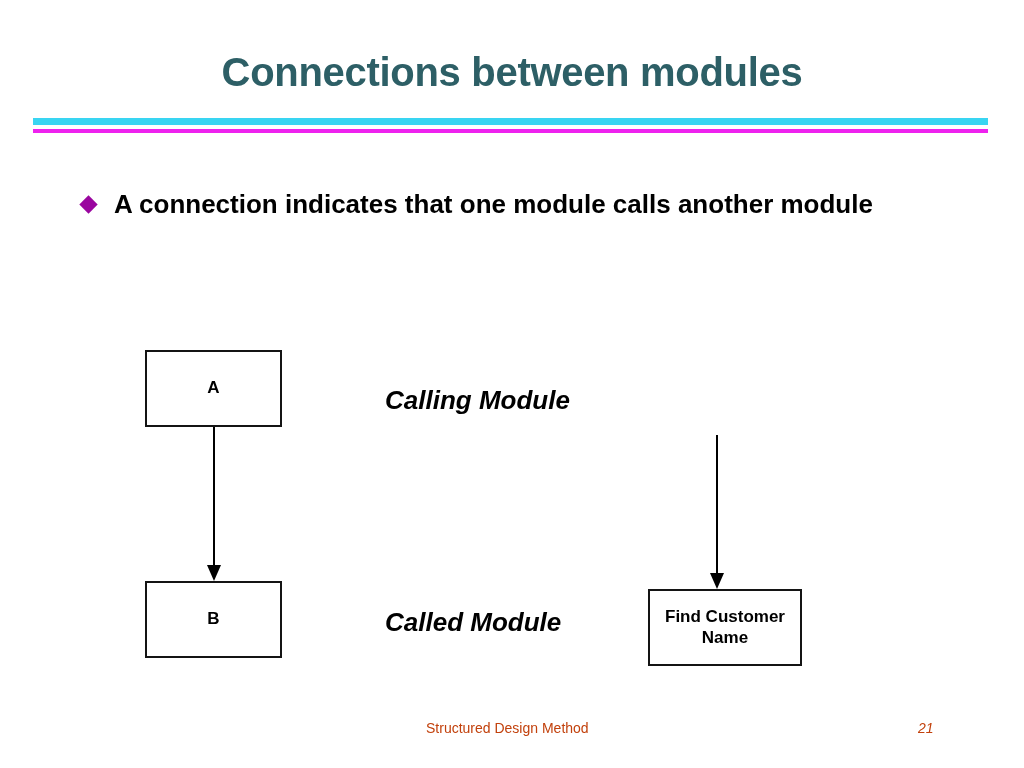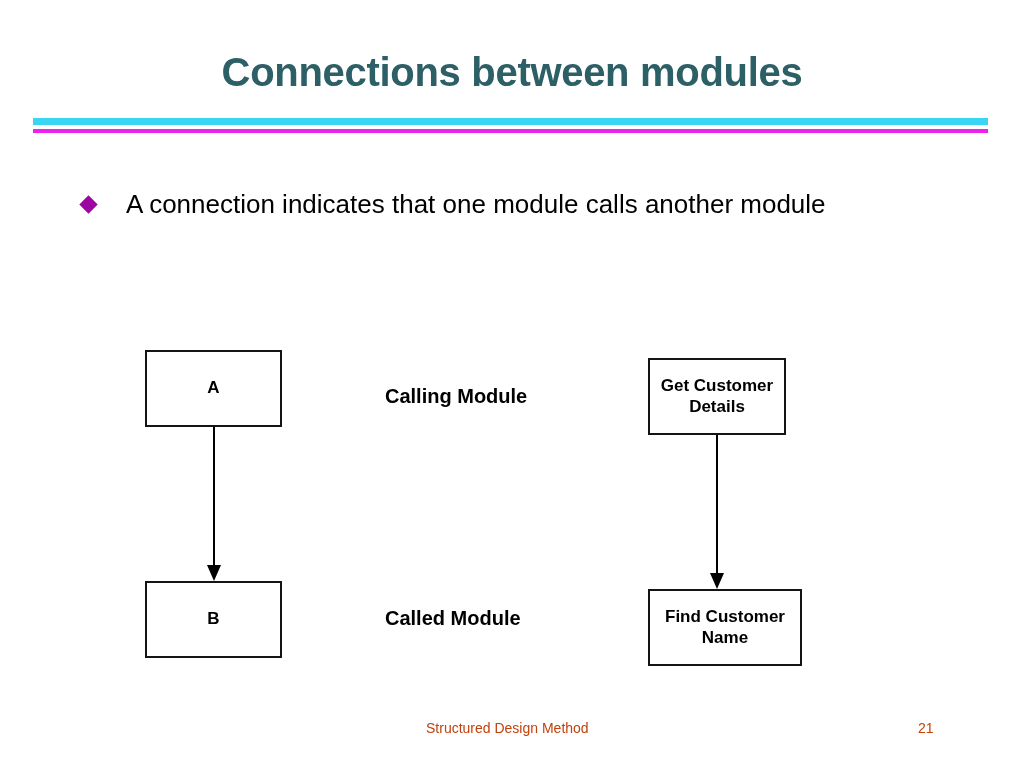--- a/index.html
+++ b/index.html
@@ -72,23 +72,23 @@
   #bullet-marker {
     position: absolute;
     left: 4px;
     top: 12px;
     width: 13px;
     height: 13px;
     background: #9a069f;
     transform: rotate(45deg);
   }
   #bullet-text {
-    margin-left: 48px;
+    margin-left: 36px;
     font-size: 26px;
-    font-weight: normal;
+    font-weight: bold;
     color: #000000;
     line-height: 1.42;
     max-width: 760px;
   }
 
   
   #diagram {
     position: absolute;
     left: 0;
     top: 0;
@@ -117,24 +117,25 @@
     padding: 2px 4px;
   }
 
   #node-a      { left: 145px; top: 350px; width: 137px; height: 77px; }
   #node-b      { left: 145px; top: 581px; width: 137px; height: 77px; }
   #node-get    { left: 648px; top: 358px; width: 138px; height: 77px; }
   #node-find   { left: 648px; top: 589px; width: 154px; height: 77px; }
 
   .caption {
     position: absolute;
-    font-size: 20px;
+    font-size: 26px;
     font-weight: bold;
     color: #000000;
     white-space: nowrap;
+    font-style: italic;
   }
   #caption-calling { left: 385px; top: 385px; }
   #caption-called  { left: 385px; top: 607px; text-align: right; }
 
   
   #connectors {
     position: absolute;
     left: 0;
     top: 0;
     width: 1024px;
@@ -155,20 +156,21 @@
     position: absolute;
     left: 426px;
     top: 0;
     white-space: nowrap;
   }
   #footer-page {
     position: absolute;
     left: 918px;
     top: 0;
     white-space: nowrap;
+    font-style: italic;
   }
 </style>
 </head>
 <body>
 
 <div id="slide">
 
   <div id="slide-title">Connections between modules</div>
 
   <div id="title-divider">
@@ -189,21 +191,20 @@
       <polygon points="214,581 207,565 221,565" fill="#000000"></polygon>
 
       <line x1="717" y1="435" x2="717" y2="580" stroke="#000000" stroke-width="2"></line>
       <polygon points="717,589 710,573 724,573" fill="#000000"></polygon>
     </svg>
 
     <div class="node" id="node-a">A</div>
 
     <div class="node" id="node-b">B</div>
 
-    <div class="node" id="node-get">Get Customer Details</div>
 
     <div class="node" id="node-find">Find Customer Name</div>
 
     <div class="caption" id="caption-calling">Calling Module</div>
 
     <div class="caption" id="caption-called">Called Module</div>
 
   </div>
 
   <div id="footer">

